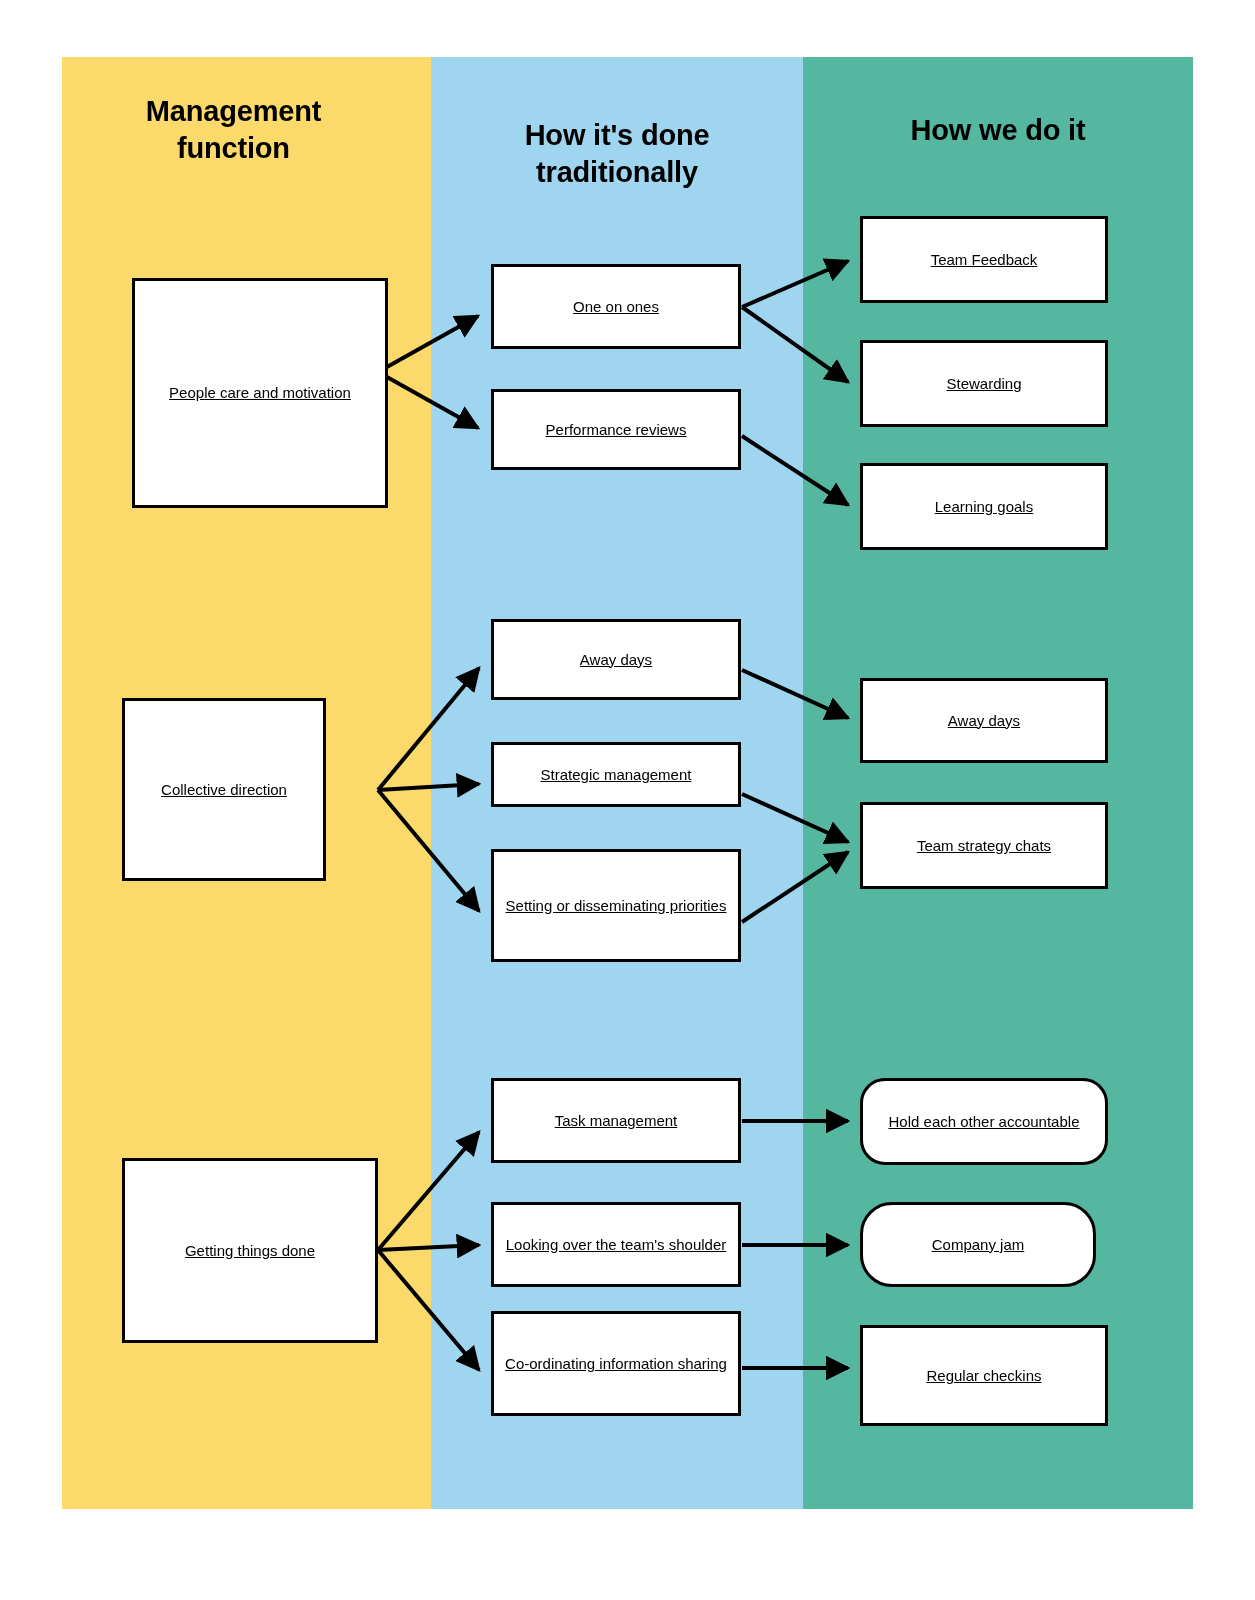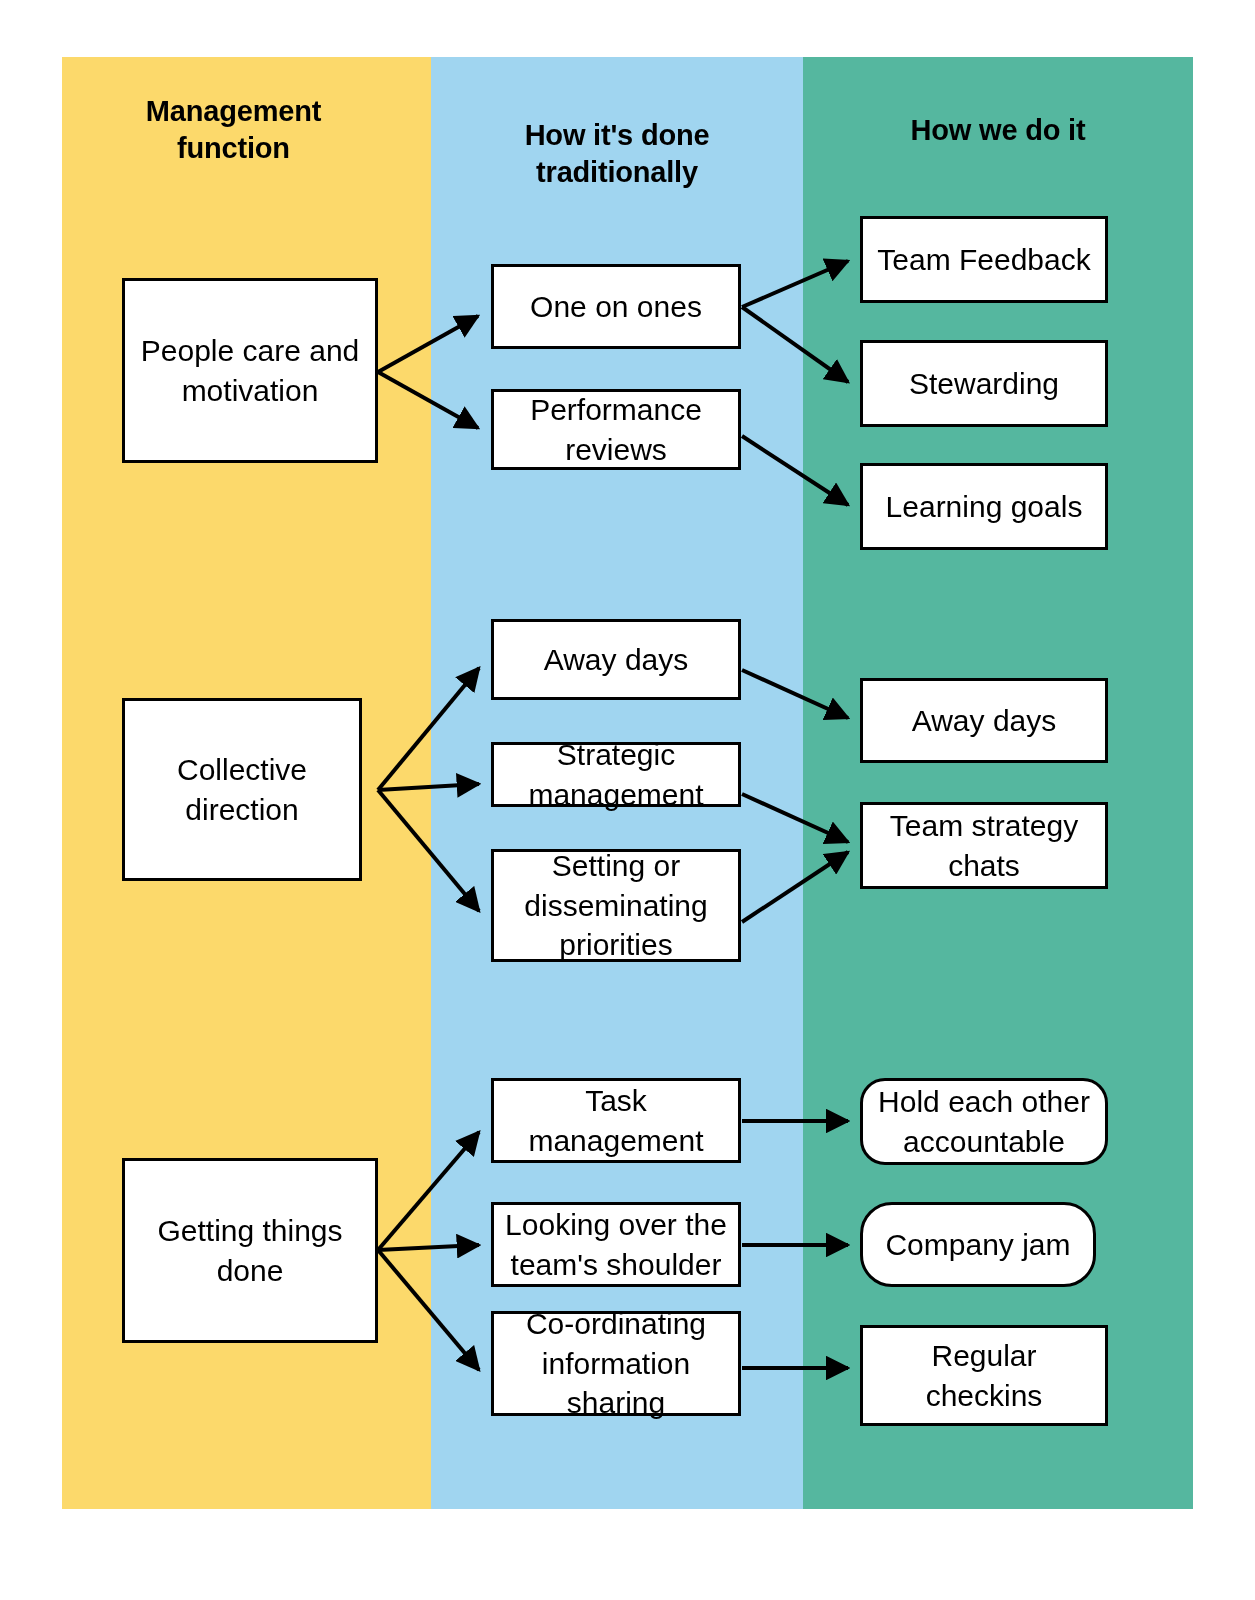--- a/index.html
+++ b/index.html
@@ -40,29 +40,30 @@
 
   .node {
     position: absolute;
     box-sizing: border-box;
     background: #ffffff;
     border: 3px solid #000000;
     display: flex;
     align-items: center;
     justify-content: center;
     text-align: center;
-    font-size: 30px;
+    font-size: 15px;
     line-height: 1.32;
     color: #000000;
     padding: 2px 8px;
+    text-decoration: underline;
   }
 
   
-  #node-people-care     { left: 122px; top: 278px;  width: 256px; height: 185px; }
-  #node-collective      { left: 122px; top: 698px;  width: 240px; height: 183px; }
+  #node-people-care     { left: 132px; top: 278px;  width: 256px; height: 230px; }
+  #node-collective      { left: 122px; top: 698px;  width: 204px; height: 183px; }
   #node-getting-things  { left: 122px; top: 1158px; width: 256px; height: 185px; }
 
   
   #node-one-on-ones     { left: 491px; top: 264px;  width: 250px; height: 85px; }
   #node-perf-reviews    { left: 491px; top: 389px;  width: 250px; height: 81px; }
   #node-away-days-trad  { left: 491px; top: 619px;  width: 250px; height: 81px; }
   #node-strategic-mgmt  { left: 491px; top: 742px;  width: 250px; height: 65px; }
   #node-setting-prior   { left: 491px; top: 849px;  width: 250px; height: 113px; }
   #node-task-mgmt       { left: 491px; top: 1078px; width: 250px; height: 85px; }
   #node-looking-over    { left: 491px; top: 1202px; width: 250px; height: 85px; }

